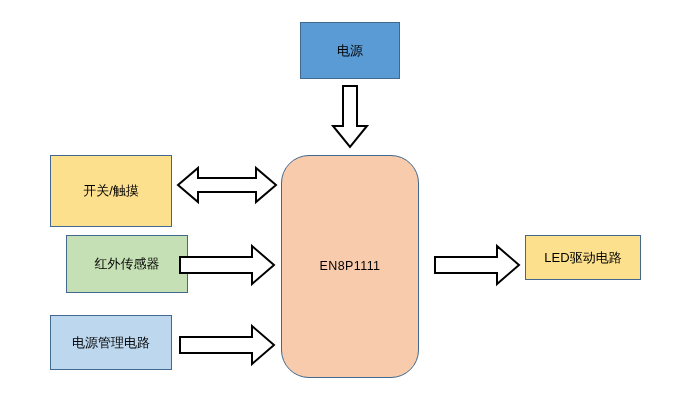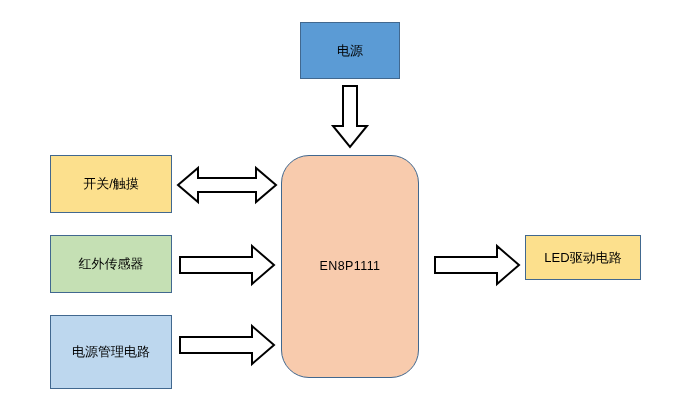--- a/index.html
+++ b/index.html
@@ -32,31 +32,31 @@
   }
 
   
   #block-power {
     left: 300px; top: 22px; width: 100px; height: 57px;
     background: #5B9BD5;
     font-size: 13px;
     text-align: right;
   }
   #block-switch {
-    left: 50px; top: 155px; width: 122px; height: 58px;
+    left: 50px; top: 155px; width: 122px; height: 72px;
     background: #FCE08D;
     font-size: 13px;
   }
   #block-ir {
-    left: 50px; top: 235px; width: 122px; height: 58px;
+    left: 66px; top: 235px; width: 122px; height: 58px;
     background: #C5E0B4;
     font-size: 13px;
   }
   #block-pmic {
-    left: 50px; top: 315px; width: 122px; height: 74px;
+    left: 50px; top: 315px; width: 122px; height: 55px;
     background: #BDD7EE;
     font-size: 13px;
   }
   #block-mcu {
     left: 281px; top: 155px; width: 138px; height: 223px;
     background: #F8CBAD;
     font-size: 12.5px;
     letter-spacing: 0.4px;
   }
   #block-led {

